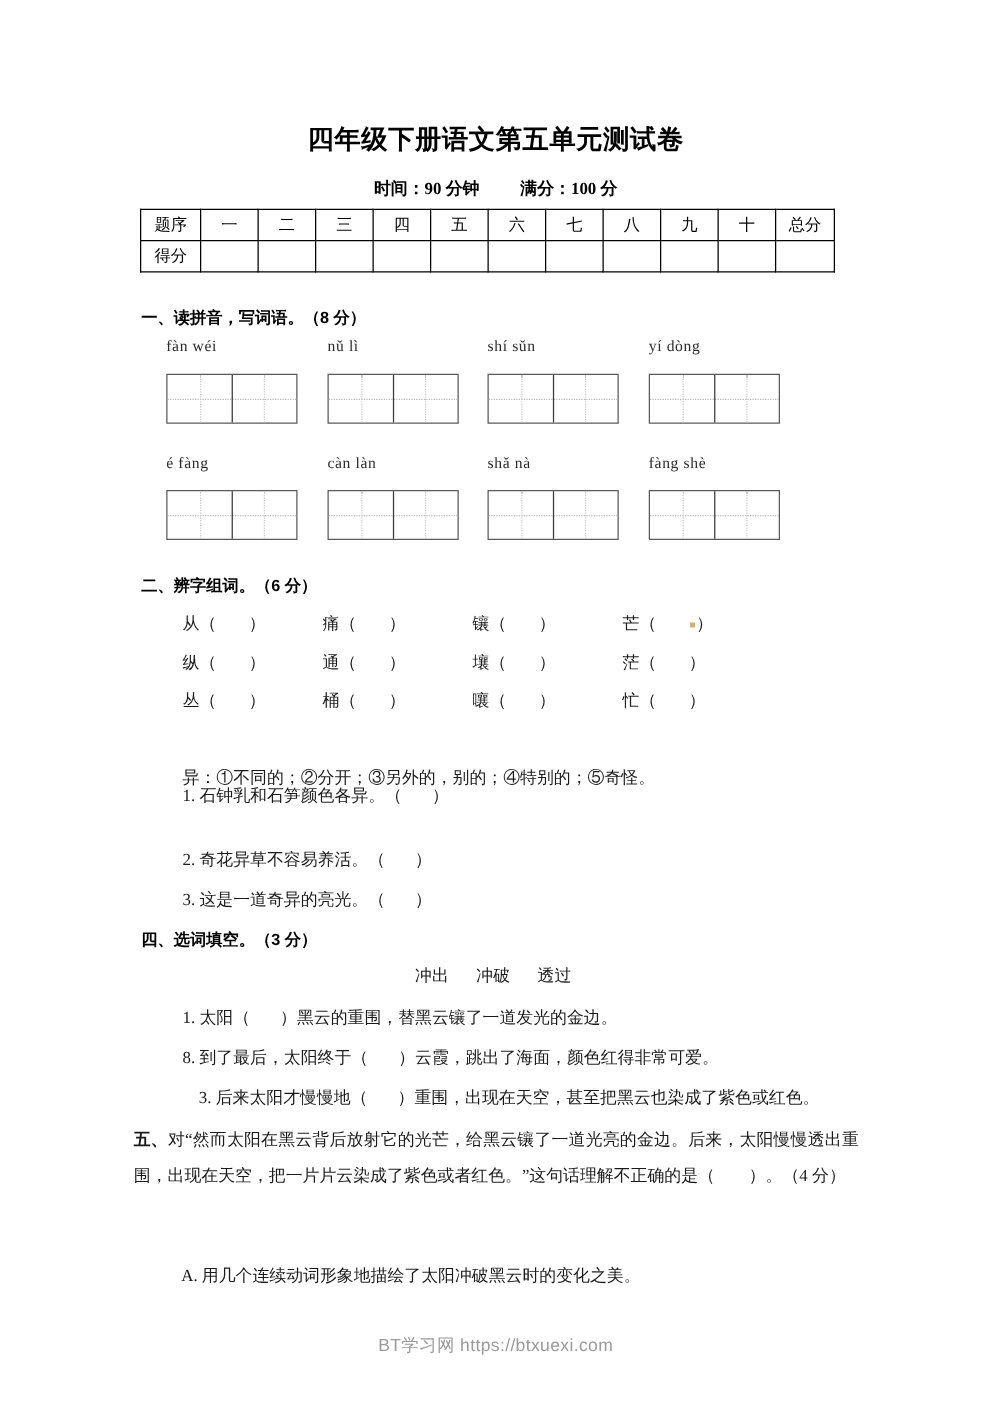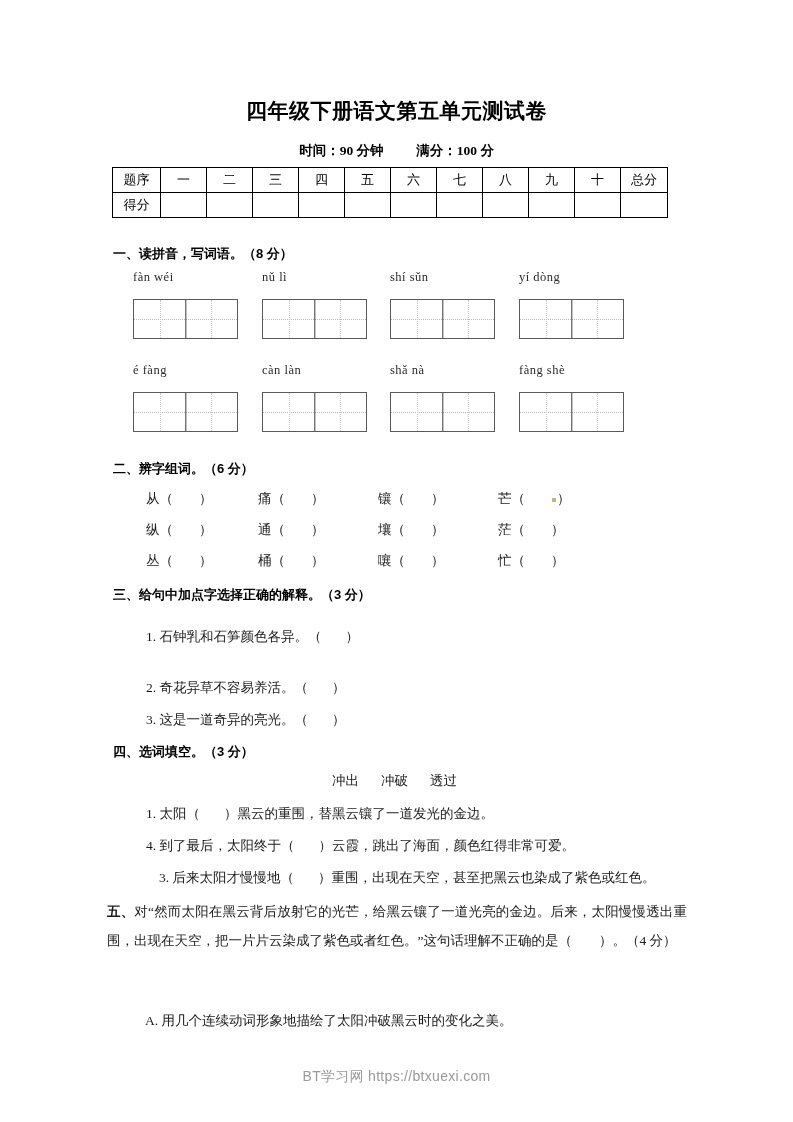--- a/index.html
+++ b/index.html
@@ -342,22 +342,22 @@
   <div class="word-cell" style="left:258px; top:552px;">
     <span>桶</span><span class="blank-paren"><span class="gap"></span></span>
   </div>
   <div class="word-cell" style="left:378px; top:552px;">
     <span>嚷</span><span class="blank-paren"><span class="gap"></span></span>
   </div>
   <div class="word-cell" style="left:498px; top:552px;">
     <span>忙</span><span class="blank-paren"><span class="gap"></span></span>
   </div>
 
-  <div class="sec-head" style="top:586px;">三、给句中加点字选择正确的解释。（3 分）</div>
-
+
+  <div class="body-line" style="left:146px; top:613px;">异：①不同的；②分开；③另外的，别的；④特别的；⑤奇怪。</div>
 
   <div class="body-line" style="left:146px; top:628px;">
     <span>1. 石钟乳和石笋颜色各异。（</span><span class="paren-gap"></span><span>）</span>
   </div>
   <div class="body-line" style="left:146px; top:679px;">
     <span>2. 奇花异草不容易养活。（</span><span class="paren-gap"></span><span>）</span>
   </div>
   <div class="body-line" style="left:146px; top:711px;">
     <span>3. 这是一道奇异的亮光。（</span><span class="paren-gap"></span><span>）</span>
   </div>
@@ -365,21 +365,21 @@
   <div class="sec-head" style="top:743px;">四、选词填空。（3 分）</div>
 
   <div class="choice-words" style="left:332px; top:772px;">
     <span class="w">冲出</span><span class="w">冲破</span><span class="w">透过</span>
   </div>
 
   <div class="body-line" style="left:146px; top:805px;">
     <span>1. 太阳（</span><span class="paren-gap"></span><span>）黑云的重围，替黑云镶了一道发光的金边。</span>
   </div>
   <div class="body-line" style="left:146px; top:837px;">
-    <span>4. 到了最后，太阳终于（</span><span class="paren-gap"></span><span>）云霞，跳出了海面，颜色红得非常可爱。</span>
+    <span>8. 到了最后，太阳终于（</span><span class="paren-gap"></span><span>）云霞，跳出了海面，颜色红得非常可爱。</span>
   </div>
   <div class="body-line" style="left:146px; top:869px;margin-left:13px;">
     <span>3. 后来太阳才慢慢地（</span><span class="paren-gap"></span><span>）重围，出现在天空，甚至把黑云也染成了紫色或红色。</span>
   </div>
 
   <div class="q5-block">
     <span class="lead">五、</span><span>对“然而太阳在黑云背后放射它的光芒，给黑云镶了一道光亮的金边。后来，太阳慢慢透出重围，出现在天空，把一片片云染成了紫色或者红色。”这句话理解不正确的是（　　）。（4 分）</span>
   </div>
 
   <div class="q5-opt">A. 用几个连续动词形象地描绘了太阳冲破黑云时的变化之美。</div>

